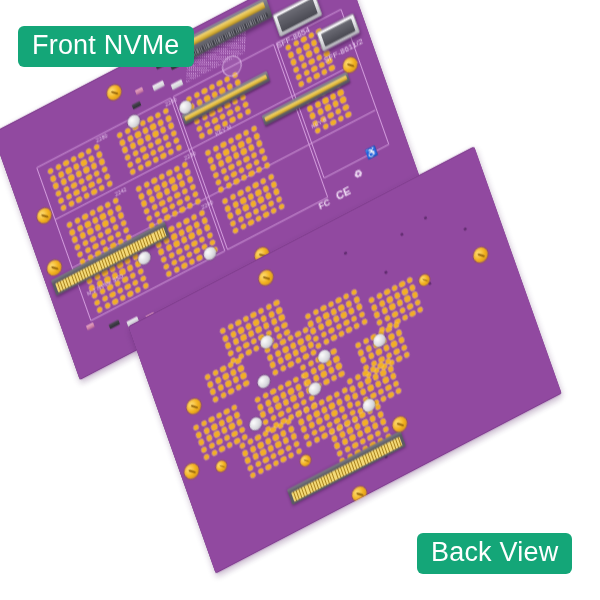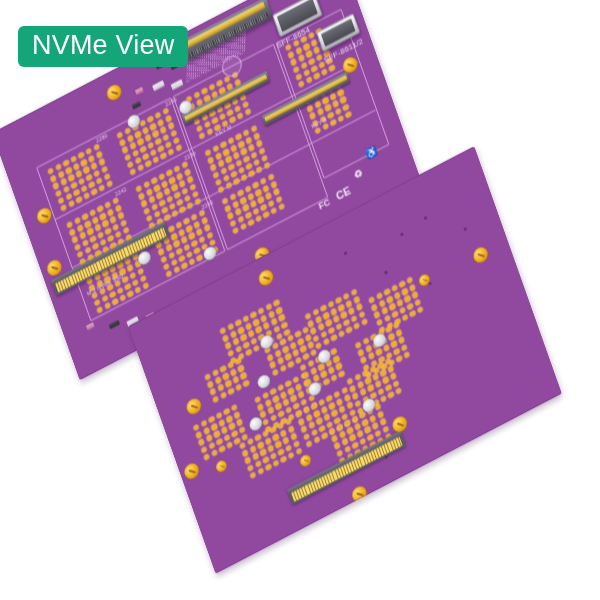--- a/index.html
+++ b/index.html
@@ -1252,15 +1252,16 @@
       <div class="standoff" style="left:104px; top:112px;"></div>
       <div class="standoff" style="left:170px; top:118px;"></div>
       <div class="standoff" style="left:150px; top:144px;"></div>
       <div class="standoff" style="left:228px; top:130px;"></div>
       <div class="standoff" style="left:82px;  top:148px;"></div>
       <div class="standoff" style="left:196px; top:186px;"></div>
 
     </div>
   </div>
 
-  <div id="badge-front" class="view-badge">NVMe View</div>
+  <div id="badge-front" class="view-badge">Front NVMe</div>
+  <div id="badge-back" class="view-badge">Back View</div>
 
 </div>
 
 </body></html>

